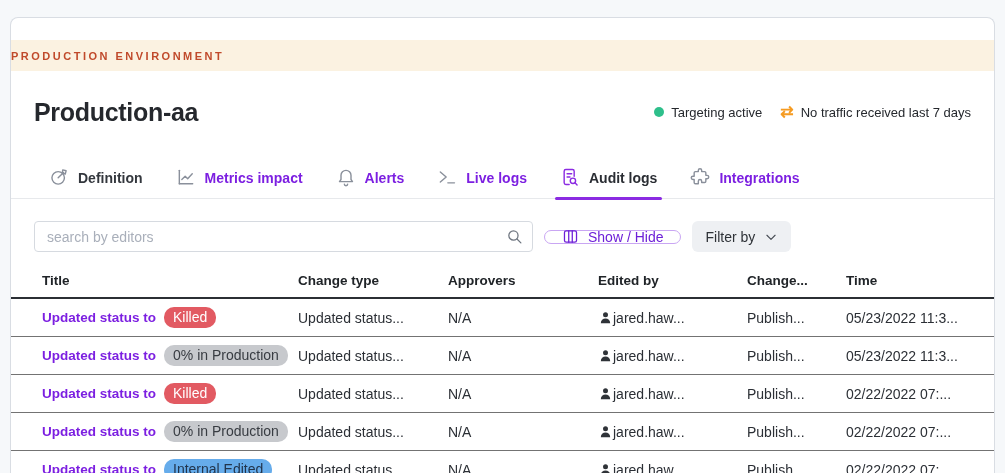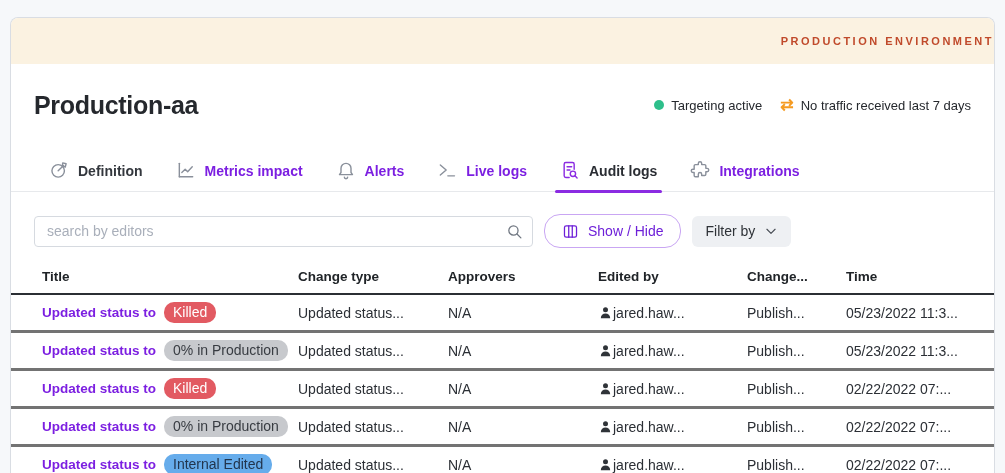--- a/index.html
+++ b/index.html
@@ -14,24 +14,24 @@
   .card {
     position:absolute; left:10px; top:17px; width:985px; height:456px;
     background:#ffffff;
     border:1px solid #d9dde3;
     border-bottom:none;
     border-radius:8px 8px 0 0;
     overflow:hidden;
   }
   
   .env-banner {
-    height:46px; background:#fbf2e1;
-    display:flex; align-items:center; justify-content:flex-end;
+    height:31px; background:#fbf2e1;
+    display:flex; align-items:center; justify-content:flex-start;
     font-size:11px; font-weight:bold; letter-spacing:2.5px;
-    color:#c04a2b; text-transform:uppercase;
+    color:#c04a2b; text-transform:uppercase;margin-top:22px;
   }
   
   .header-row {
     margin-top:26px; padding:0 23px;
     display:flex; align-items:center; justify-content:space-between;
     height:30px;
   }
   .page-title { font-size:25px; font-weight:bold; color:#25282d; letter-spacing:-0.3px; }
   .status-group { display:flex; align-items:center; gap:18px; }
   .status-item { display:flex; align-items:center; gap:7px; font-size:13px; color:#25282d; }
@@ -61,21 +61,21 @@
   .search-wrap { position:relative; width:499px; }
   .search-input {
     width:100%; height:31px; border:1px solid #d6dae0; border-radius:4px;
     padding:0 34px 0 12px; font-size:14px; color:#7f1d1d; outline:none;
     font-family:"Liberation Sans", sans-serif; background:#fff;
   }
   .search-input::placeholder { color:#a9afba; }
   .search-wrap svg { position:absolute; right:10px; top:7px; width:17px; height:17px;
     stroke:#6f7680; fill:none; stroke-width:1.8; stroke-linecap:round; }
   .btn-showhide {
-    height:34px; display:flex; align-items:center; gap:9px; padding:0 17px;
+    height:14px; display:flex; align-items:center; gap:9px; padding:0 17px;
     border:1px solid #c9a6f3; border-radius:16px; background:#fff;
     color:#6d1fd8; font-size:14px; font-weight:500; cursor:pointer;
     font-family:"Liberation Sans", sans-serif;
   }
   .btn-showhide svg { width:17px; height:17px; stroke:#6d1fd8; fill:none; stroke-width:1.8;
     stroke-linecap:round; stroke-linejoin:round; }
   .btn-filter {
     height:31px; display:flex; align-items:center; gap:9px; padding:0 13px;
     border:none; border-radius:6px; background:#eef0f3; color:#2e3237;
     font-size:14px; cursor:pointer; font-family:"Liberation Sans", sans-serif;
@@ -84,21 +84,21 @@
     stroke-linecap:round; stroke-linejoin:round; }
   
   .table { margin-top:11px; }
   .trow {
     display:grid;
     grid-template-columns:256px 150px 150px 149px 99px 1fr;
     padding-left:31px; align-items:center;
   }
   .thead { height:36px; font-size:13.5px; font-weight:bold; color:#202428;
            border-bottom:2px solid #2b2f34; }
-  .tr { height:38px; font-size:14px; color:#2b2f35; border-bottom:3px solid #737373; }
+  .tr { height:38px; font-size:14px; color:#2b2f35; border-bottom:1px solid #737373; }
   .cell { overflow:hidden; white-space:nowrap; padding-right:10px; }
   .title-cell { display:flex; align-items:center; gap:8px; }
   .title-link { color:#7c1fe1; font-weight:bold; font-size:13.5px; cursor:pointer; }
   .badge { display:inline-block; font-size:14px; padding:2px 9px; border-radius:10px; line-height:1.2; }
   .badge-killed { background:#e25a62; color:#ffffff; }
   .badge-gray { background:#c7c9cd; color:#383c42; }
   .badge-blue { background:#66aceb; color:#22354d; }
   .edited-cell { display:flex; align-items:center; gap:0; }
   .edited-cell svg { width:15px; height:15px; fill:#2f3338; flex:none; }
 </style>

